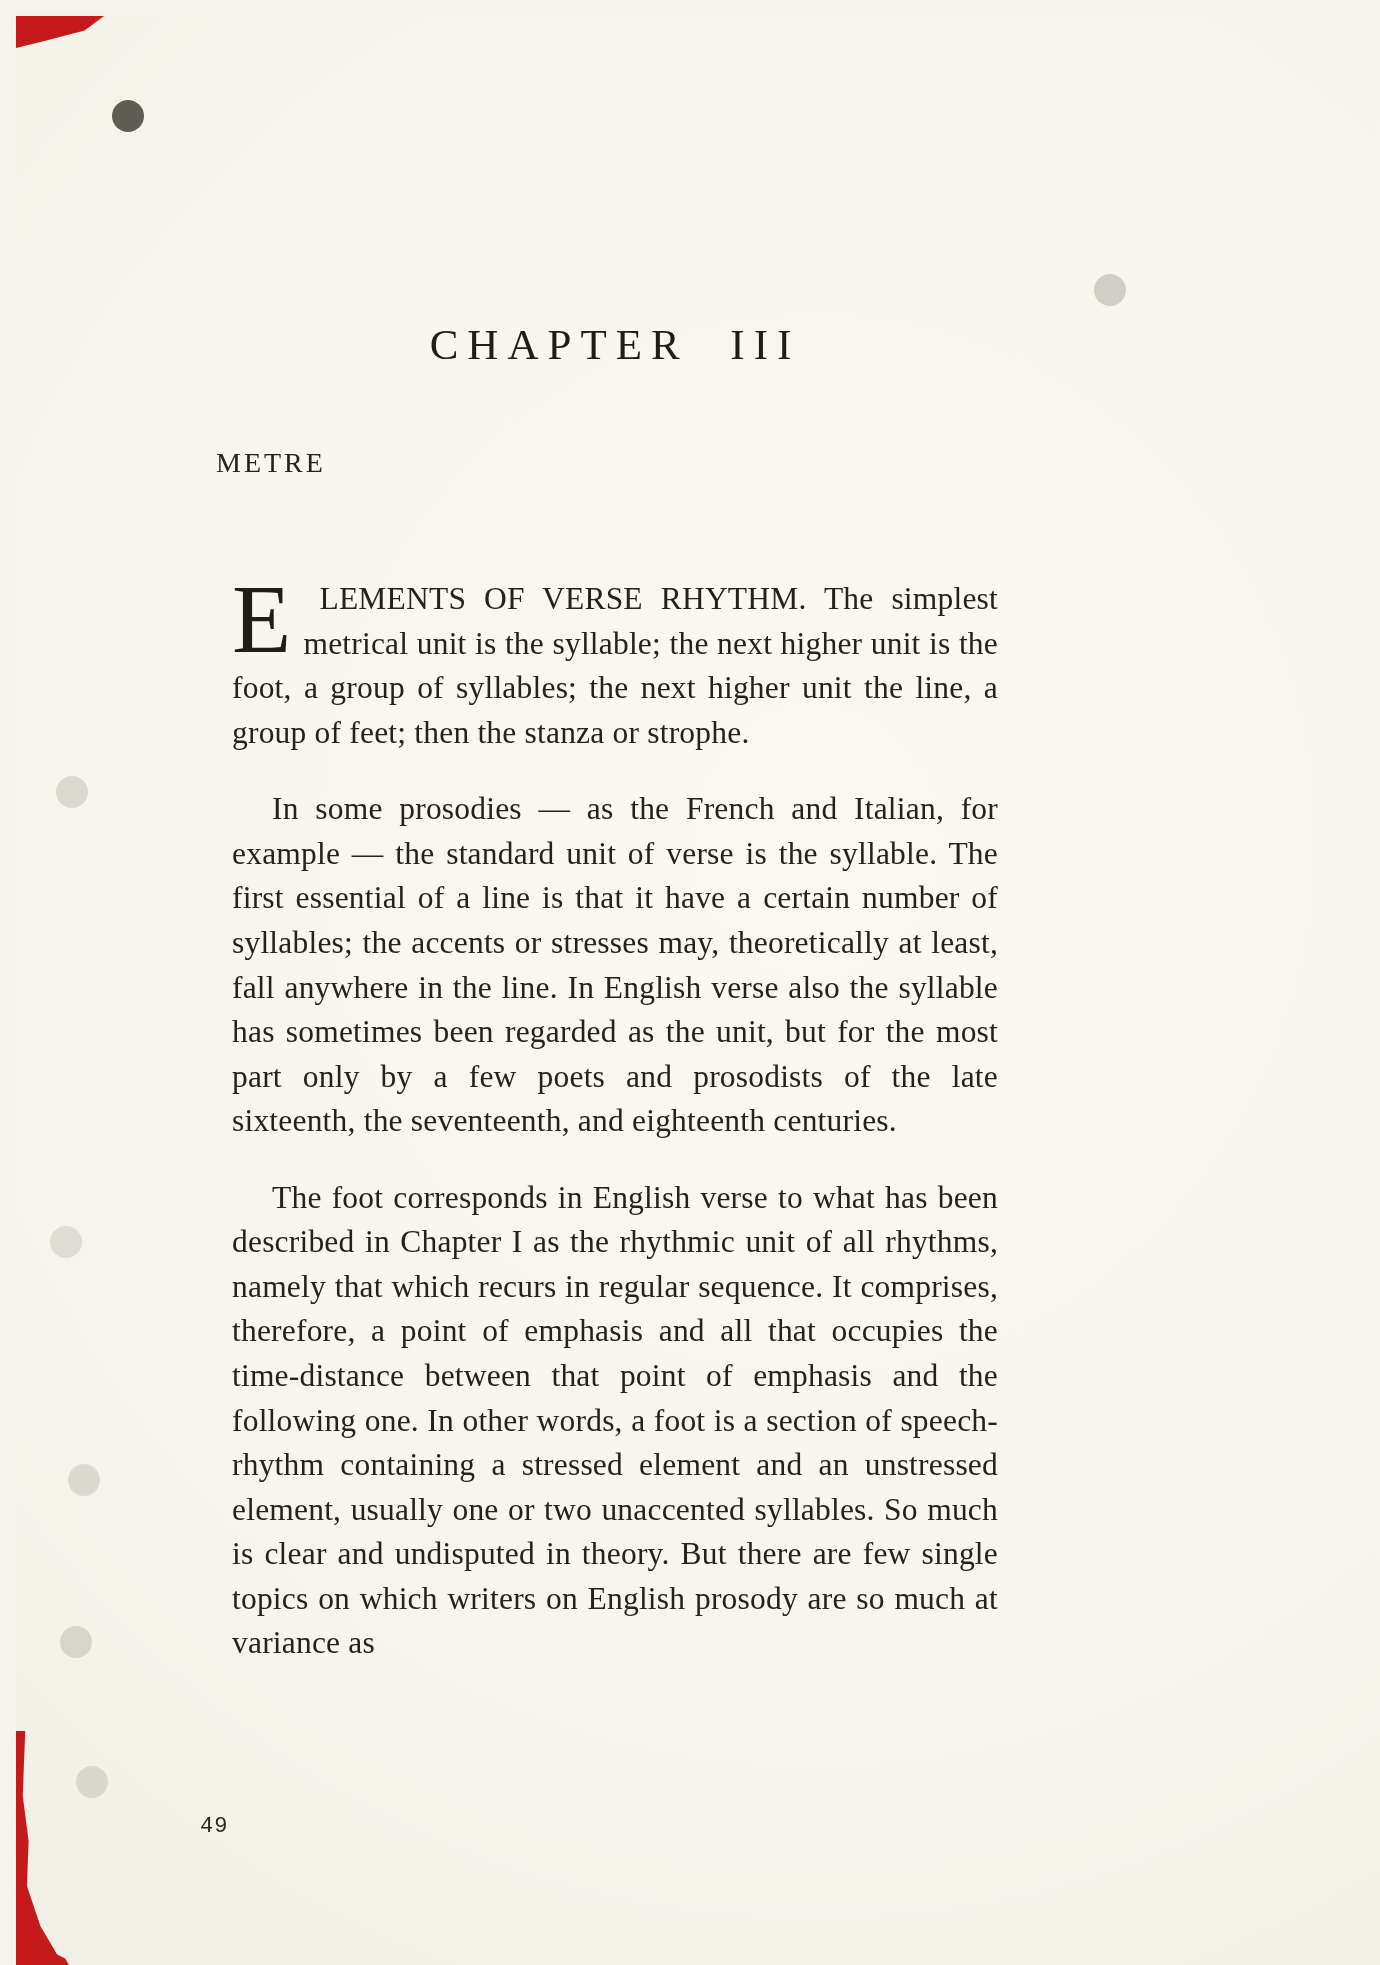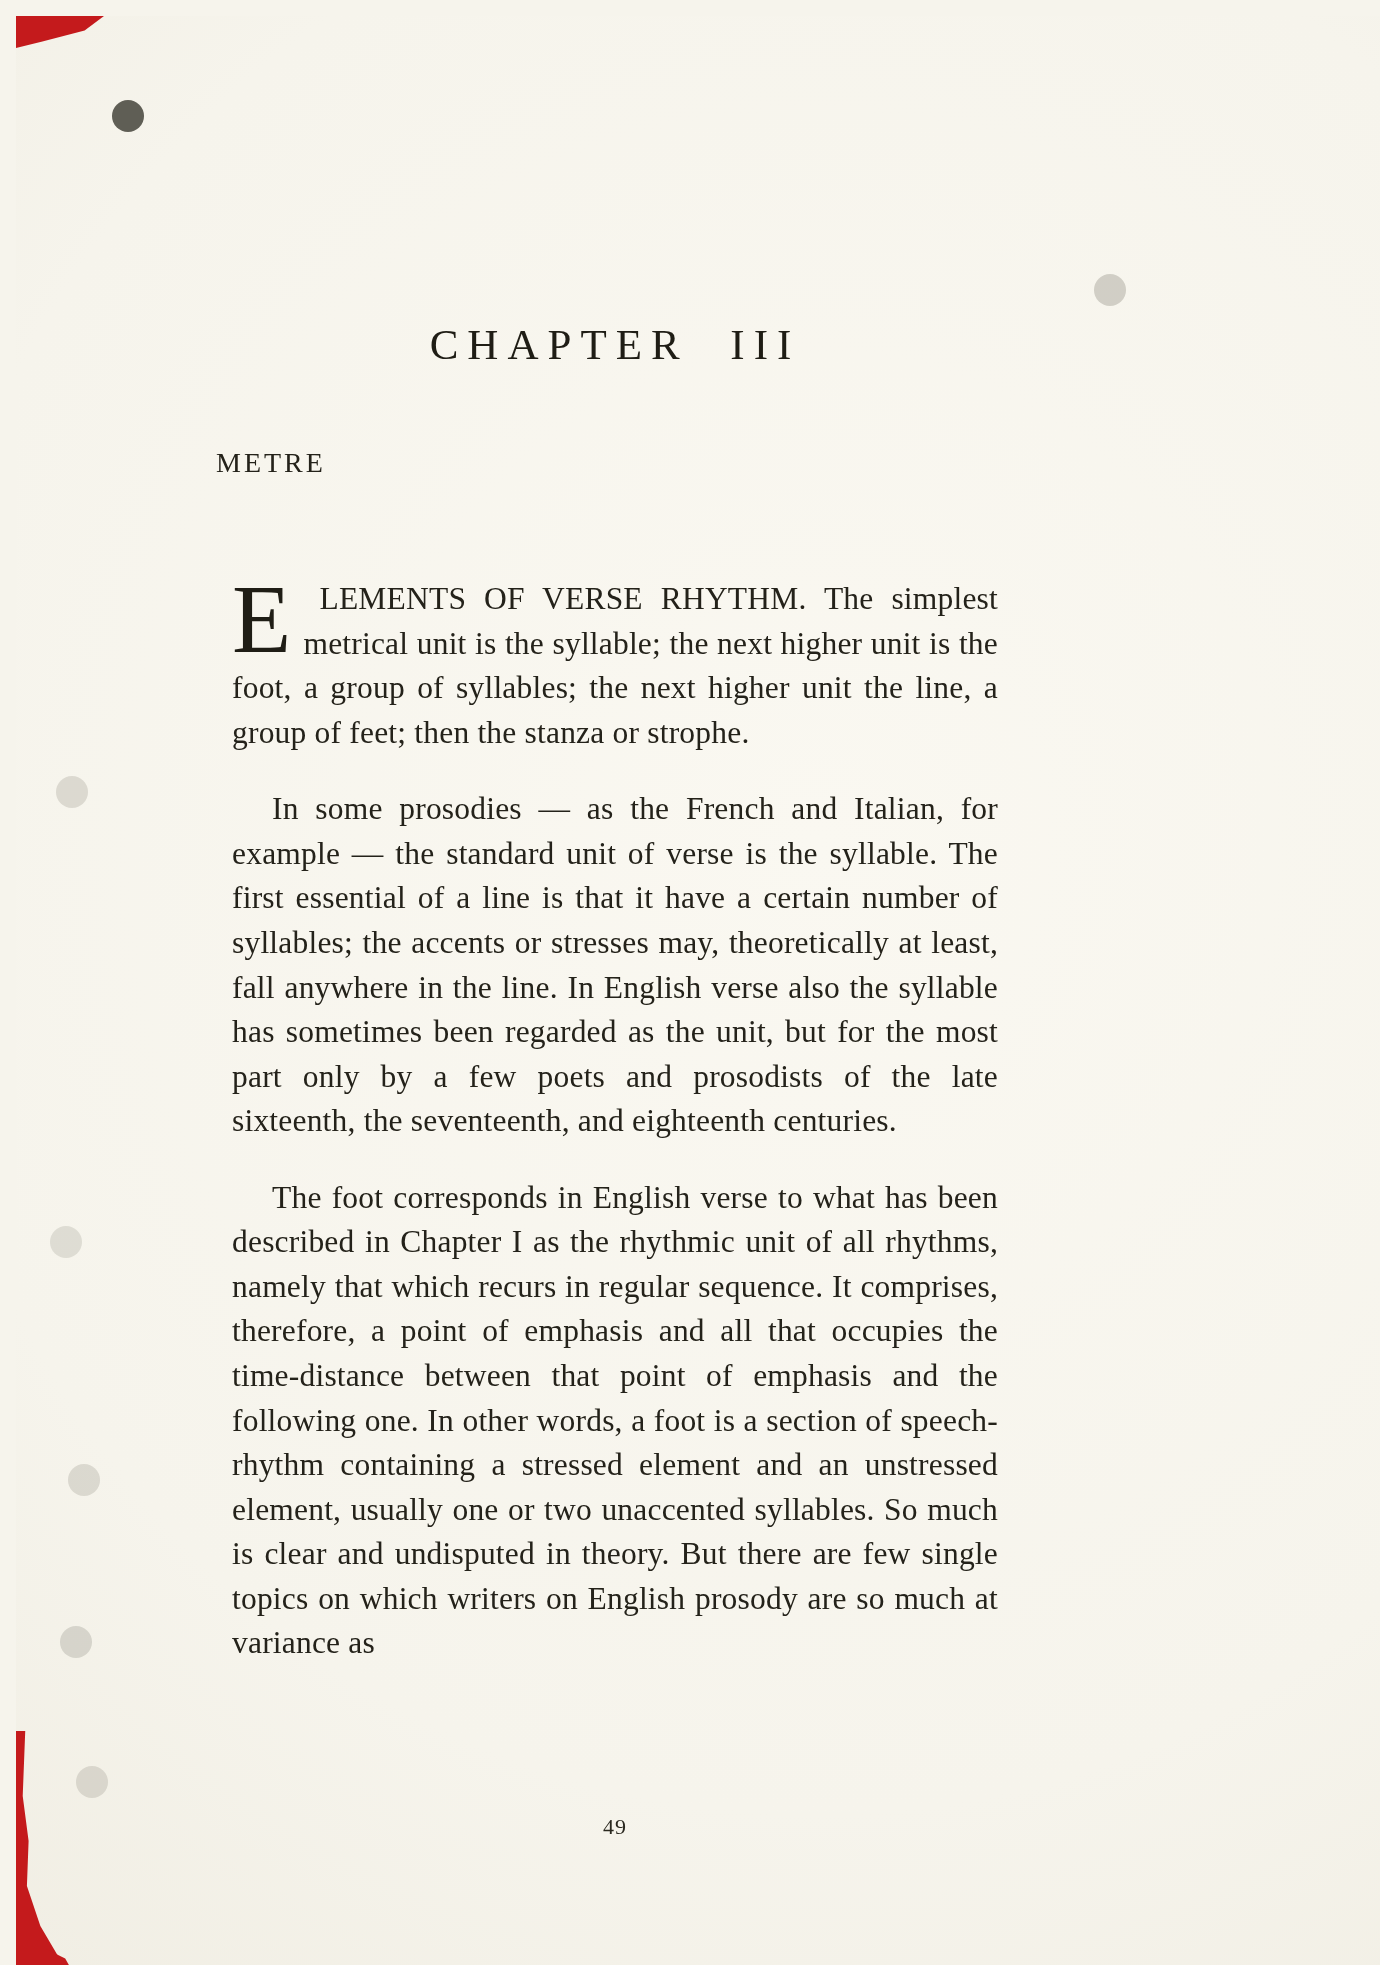--- a/index.html
+++ b/index.html
@@ -85,24 +85,25 @@
     font-size: 97px;
     line-height: 76px;
     padding: 5px 12px 0 0;
     color: #1f1d15;
   }
   .page-number {
     position: absolute;
     left: 168px;
     top: 1782px;
     width: 862px;
-    text-align: center;
+    text-align: left;
     font-size: 22px;
     letter-spacing: 1px;
     color: #2a281f;
+    font-family: Liberation Mono, monospace;
   }
 </style>
 </head>
 <body>
 
 <div class="scan-page">
 
   <div class="red-edge-top-left"></div>
   <div class="red-edge-bottom-left"></div>
   <div class="red-edge-bottom-strip"></div>

